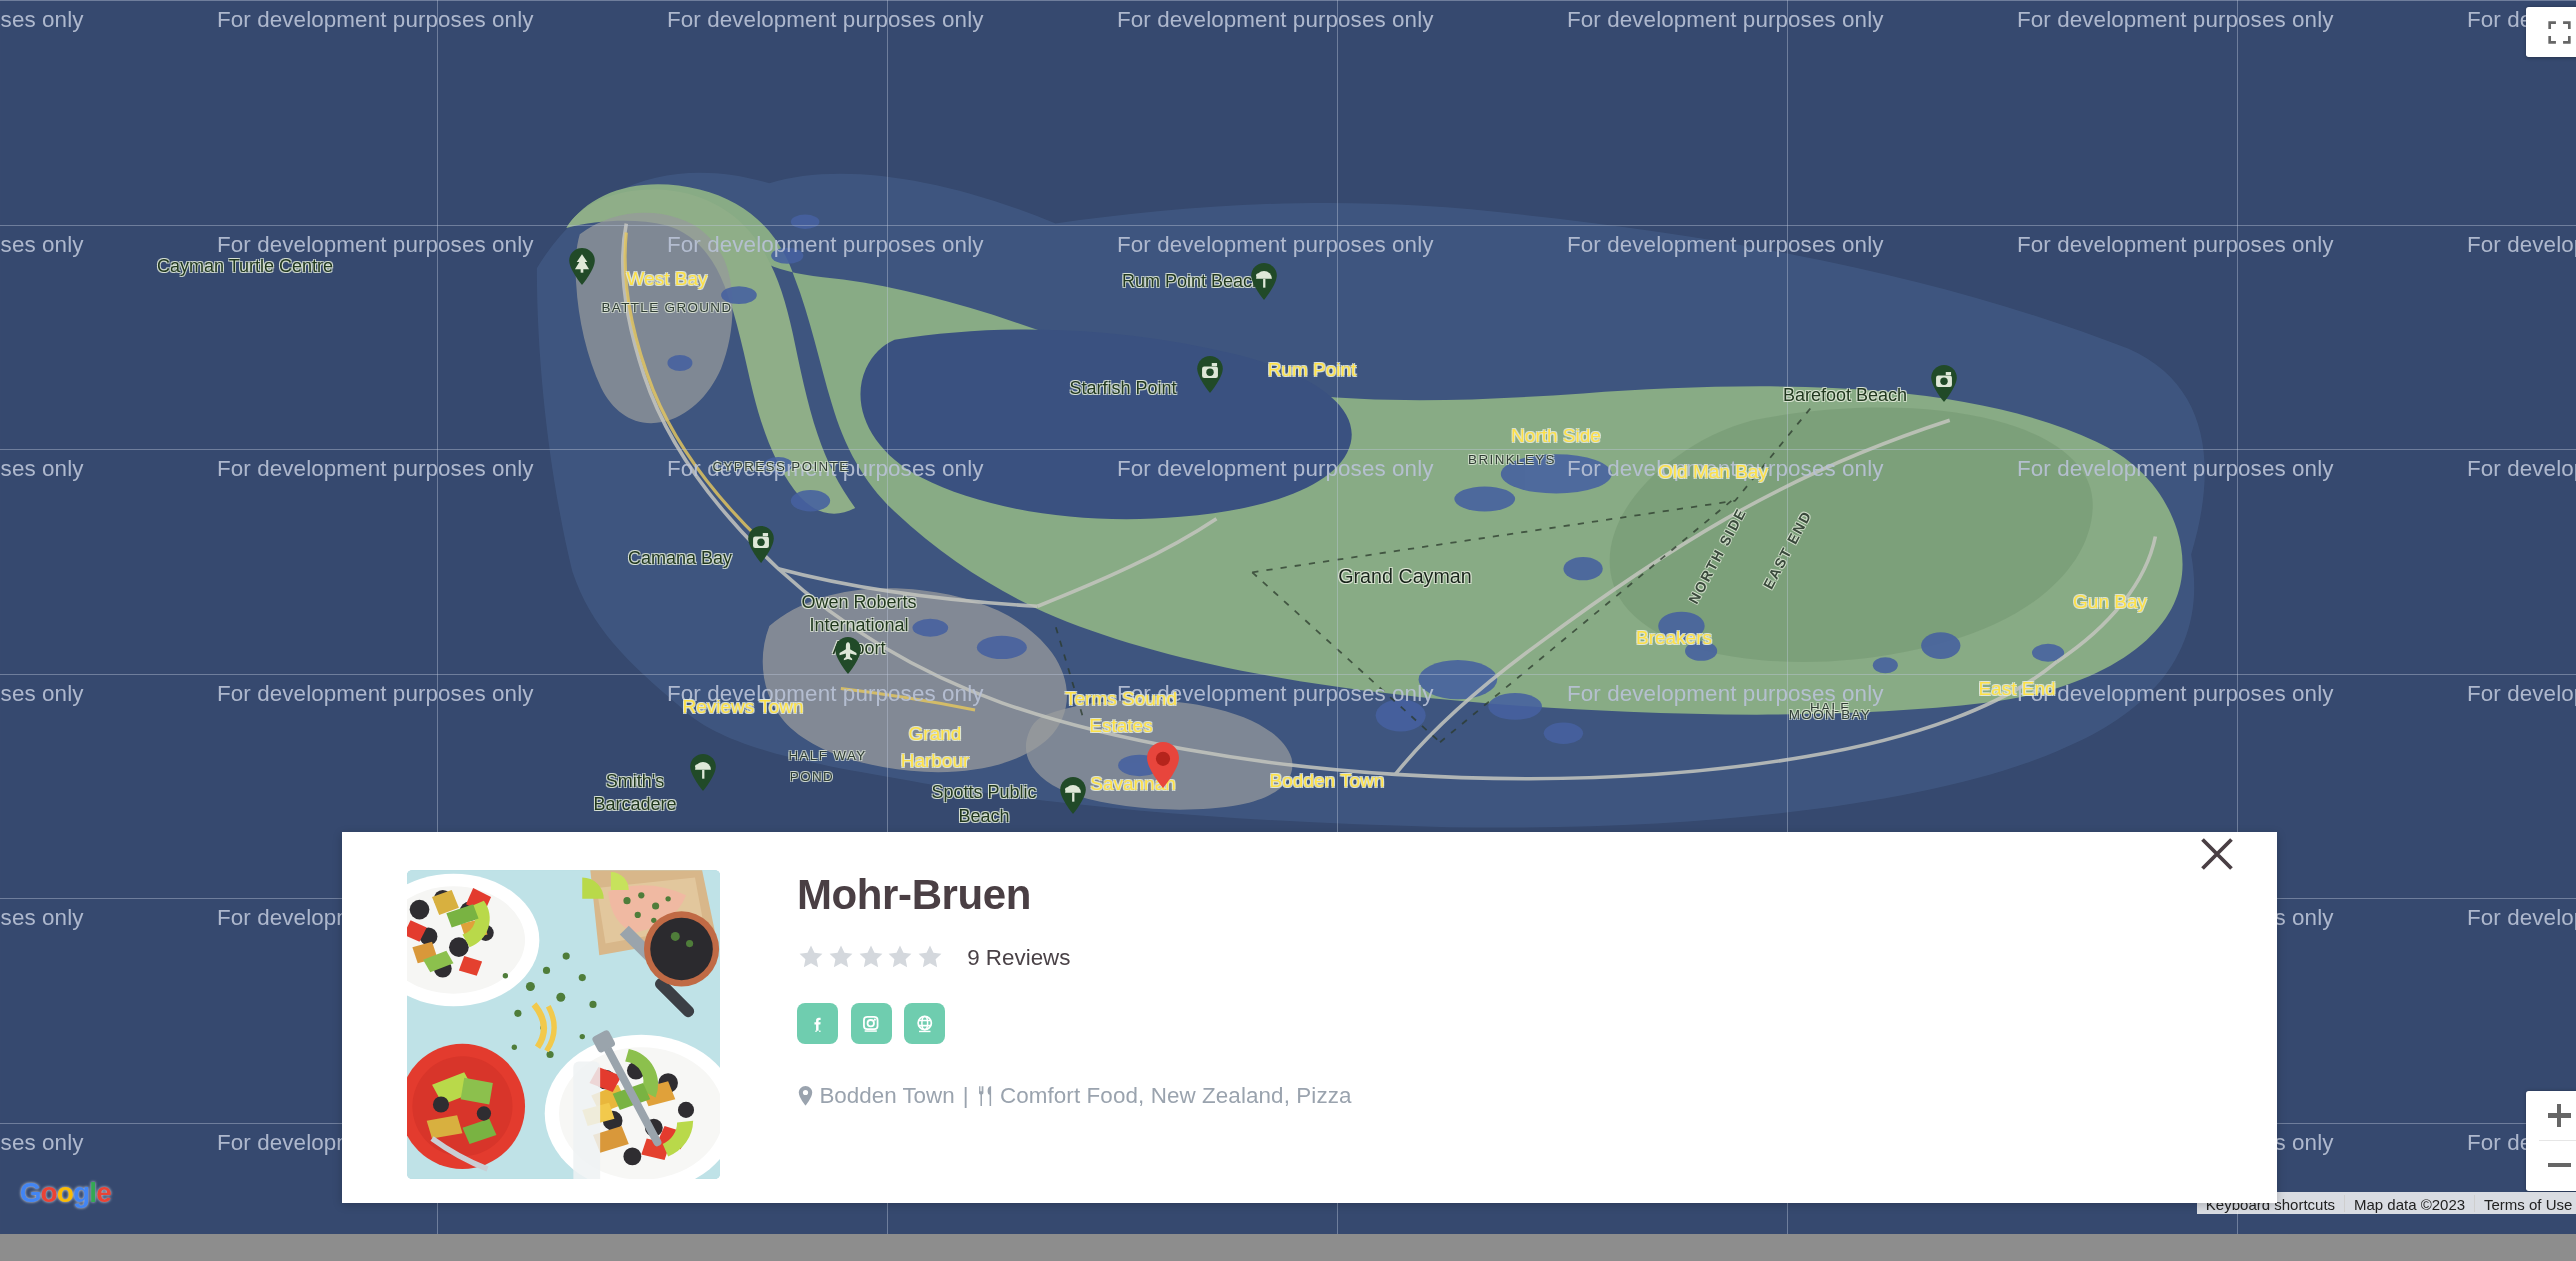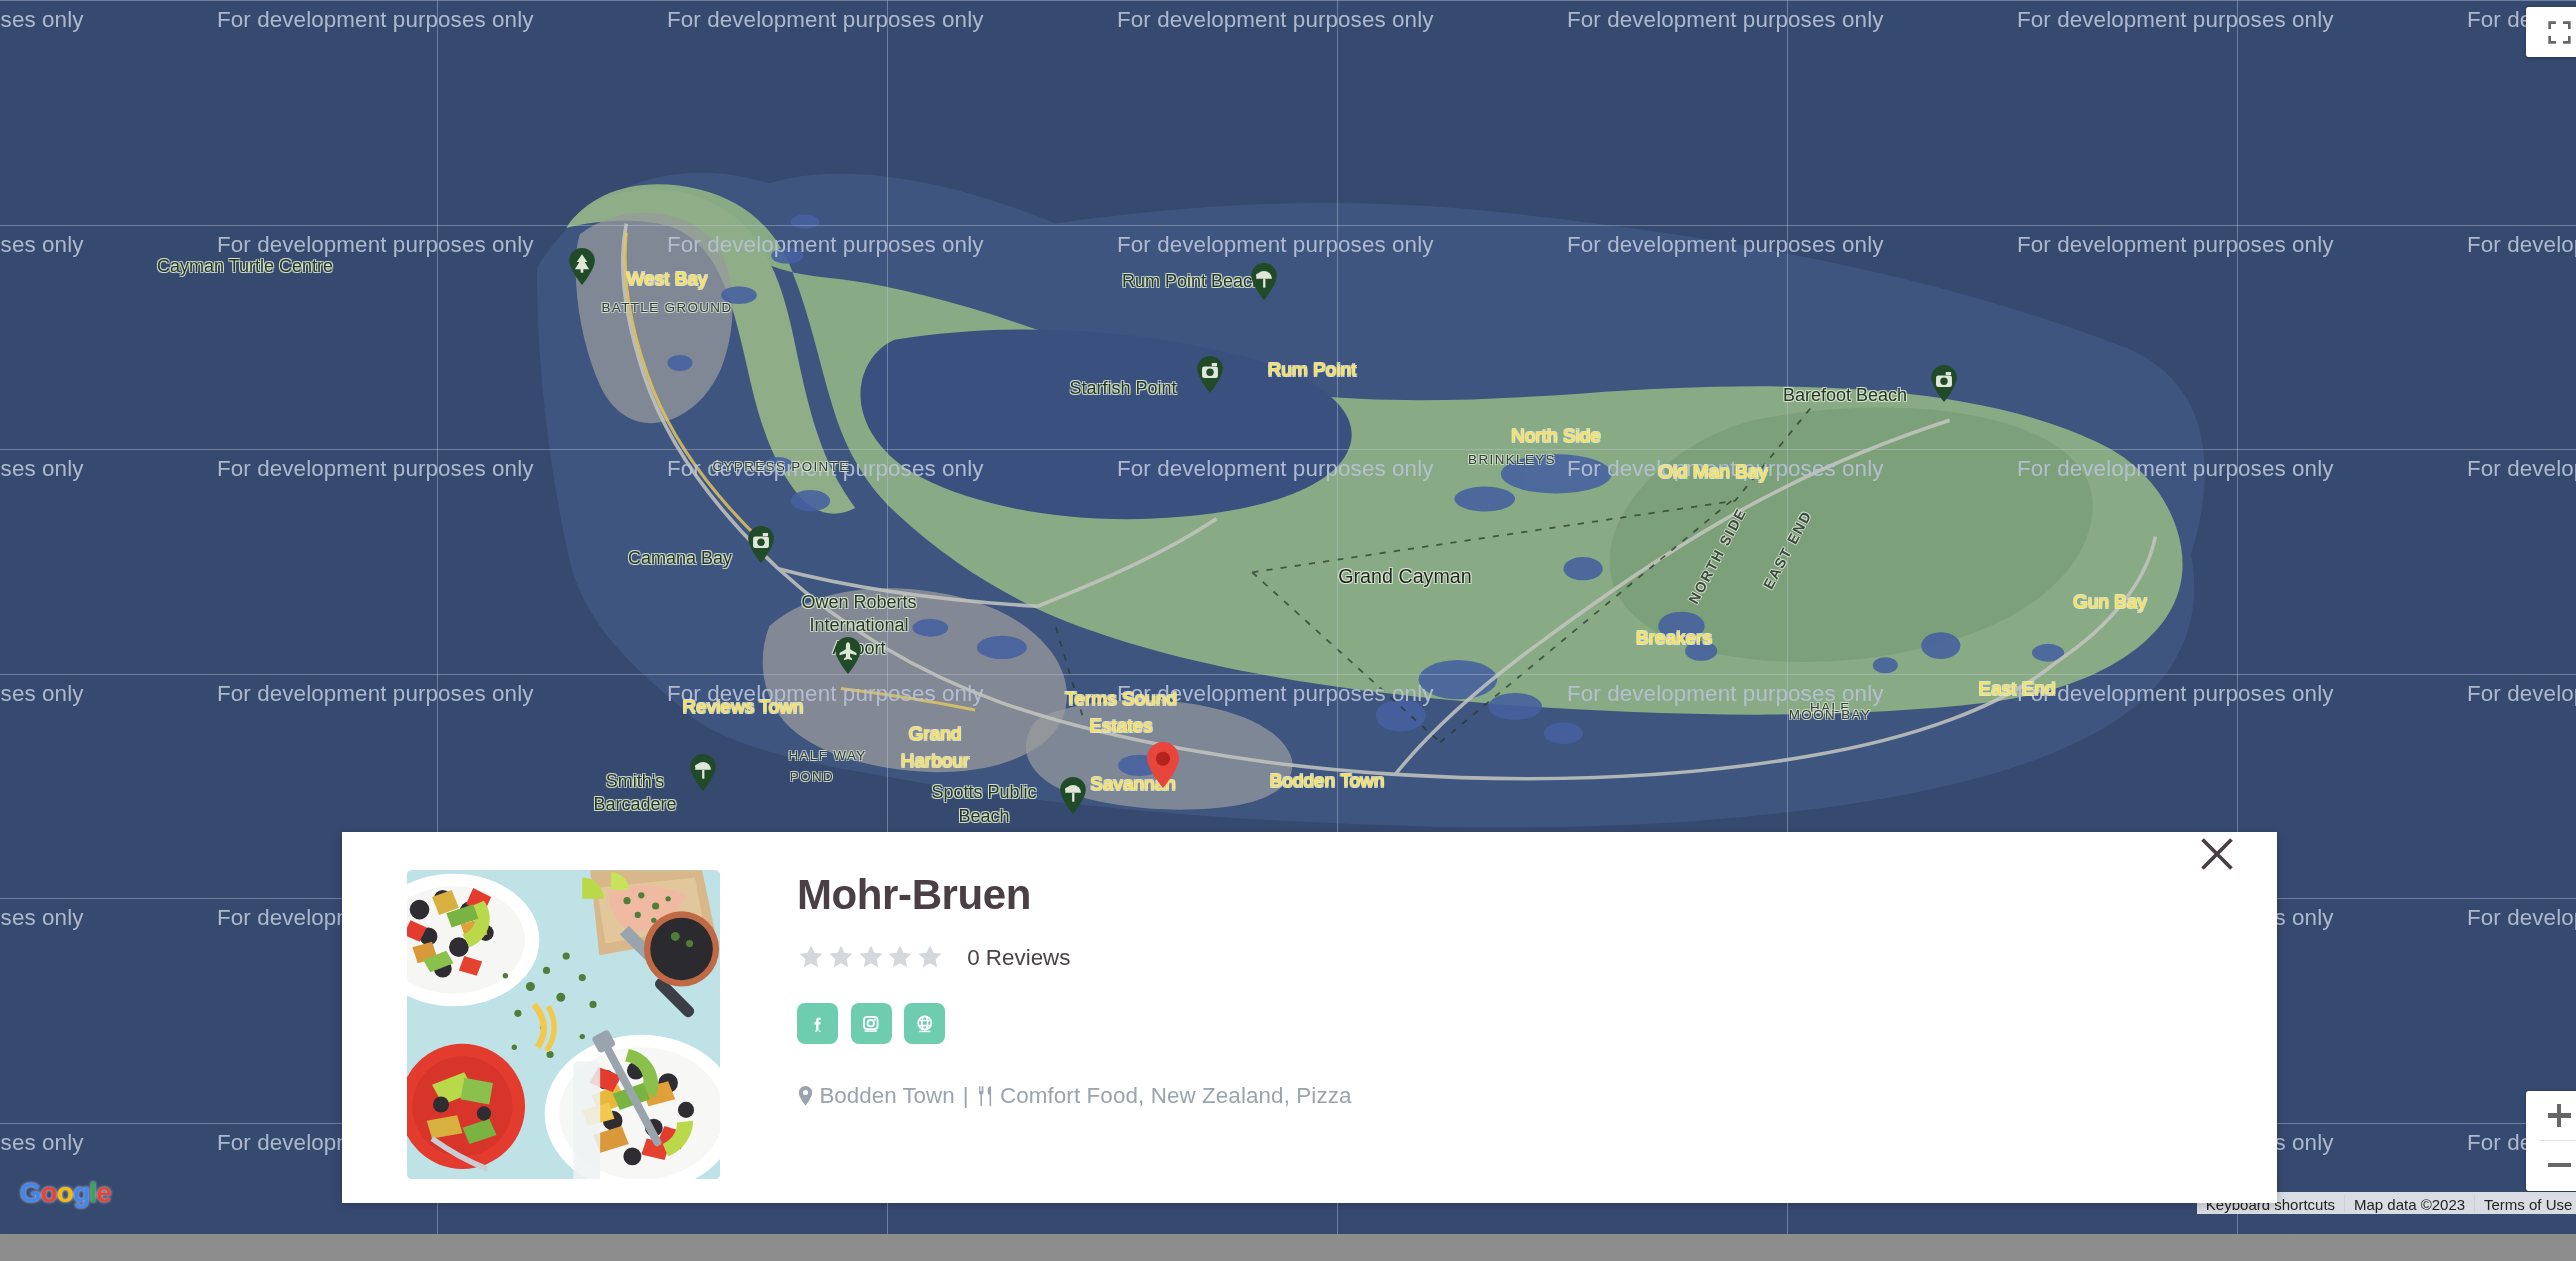--- a/index.html
+++ b/index.html
@@ -503,21 +503,21 @@
               <span><svg width="28" height="28" viewBox="0 0 24 24">
                   <path d="M12 2.2l2.95 6.2 6.85.85-5.0 4.7 1.3 6.75L12 17.4l-6.1 3.3 1.3-6.75-5.0-4.7 6.85-.85z" fill="#d4d8dd"></path>
                 </svg></span>
               <span><svg width="28" height="28" viewBox="0 0 24 24">
                   <path d="M12 2.2l2.95 6.2 6.85.85-5.0 4.7 1.3 6.75L12 17.4l-6.1 3.3 1.3-6.75-5.0-4.7 6.85-.85z" fill="#d4d8dd"></path>
                 </svg></span>
               <span><svg width="28" height="28" viewBox="0 0 24 24">
                   <path d="M12 2.2l2.95 6.2 6.85.85-5.0 4.7 1.3 6.75L12 17.4l-6.1 3.3 1.3-6.75-5.0-4.7 6.85-.85z" fill="#d4d8dd"></path>
                 </svg></span>
             </div>
-          <div id="review-count">0 Reviews</div>
+          <div id="review-count">9 Reviews</div>
         </div>
 
         <div id="social-row">
           <a class="social-btn">
             <svg width="21.5" height="21.5" viewBox="0 0 24 24">
               <path d="M15.2 5.2h-2.0c-1.9 0-3.1 1.2-3.1 3.1v1.9H8.3v2.6h1.8v7.0h2.8v-7.0h2.0l.4-2.6h-2.4V8.7c0-.6.3-.9.9-.9h1.4z" fill="#fff"></path>
               <rect x="9.3" y="19.6" width="1.5" height="1.6" fill="#fff"></rect>
               <rect x="13.6" y="19.6" width="1.5" height="1.6" fill="#fff"></rect>
             </svg>
           </a>

